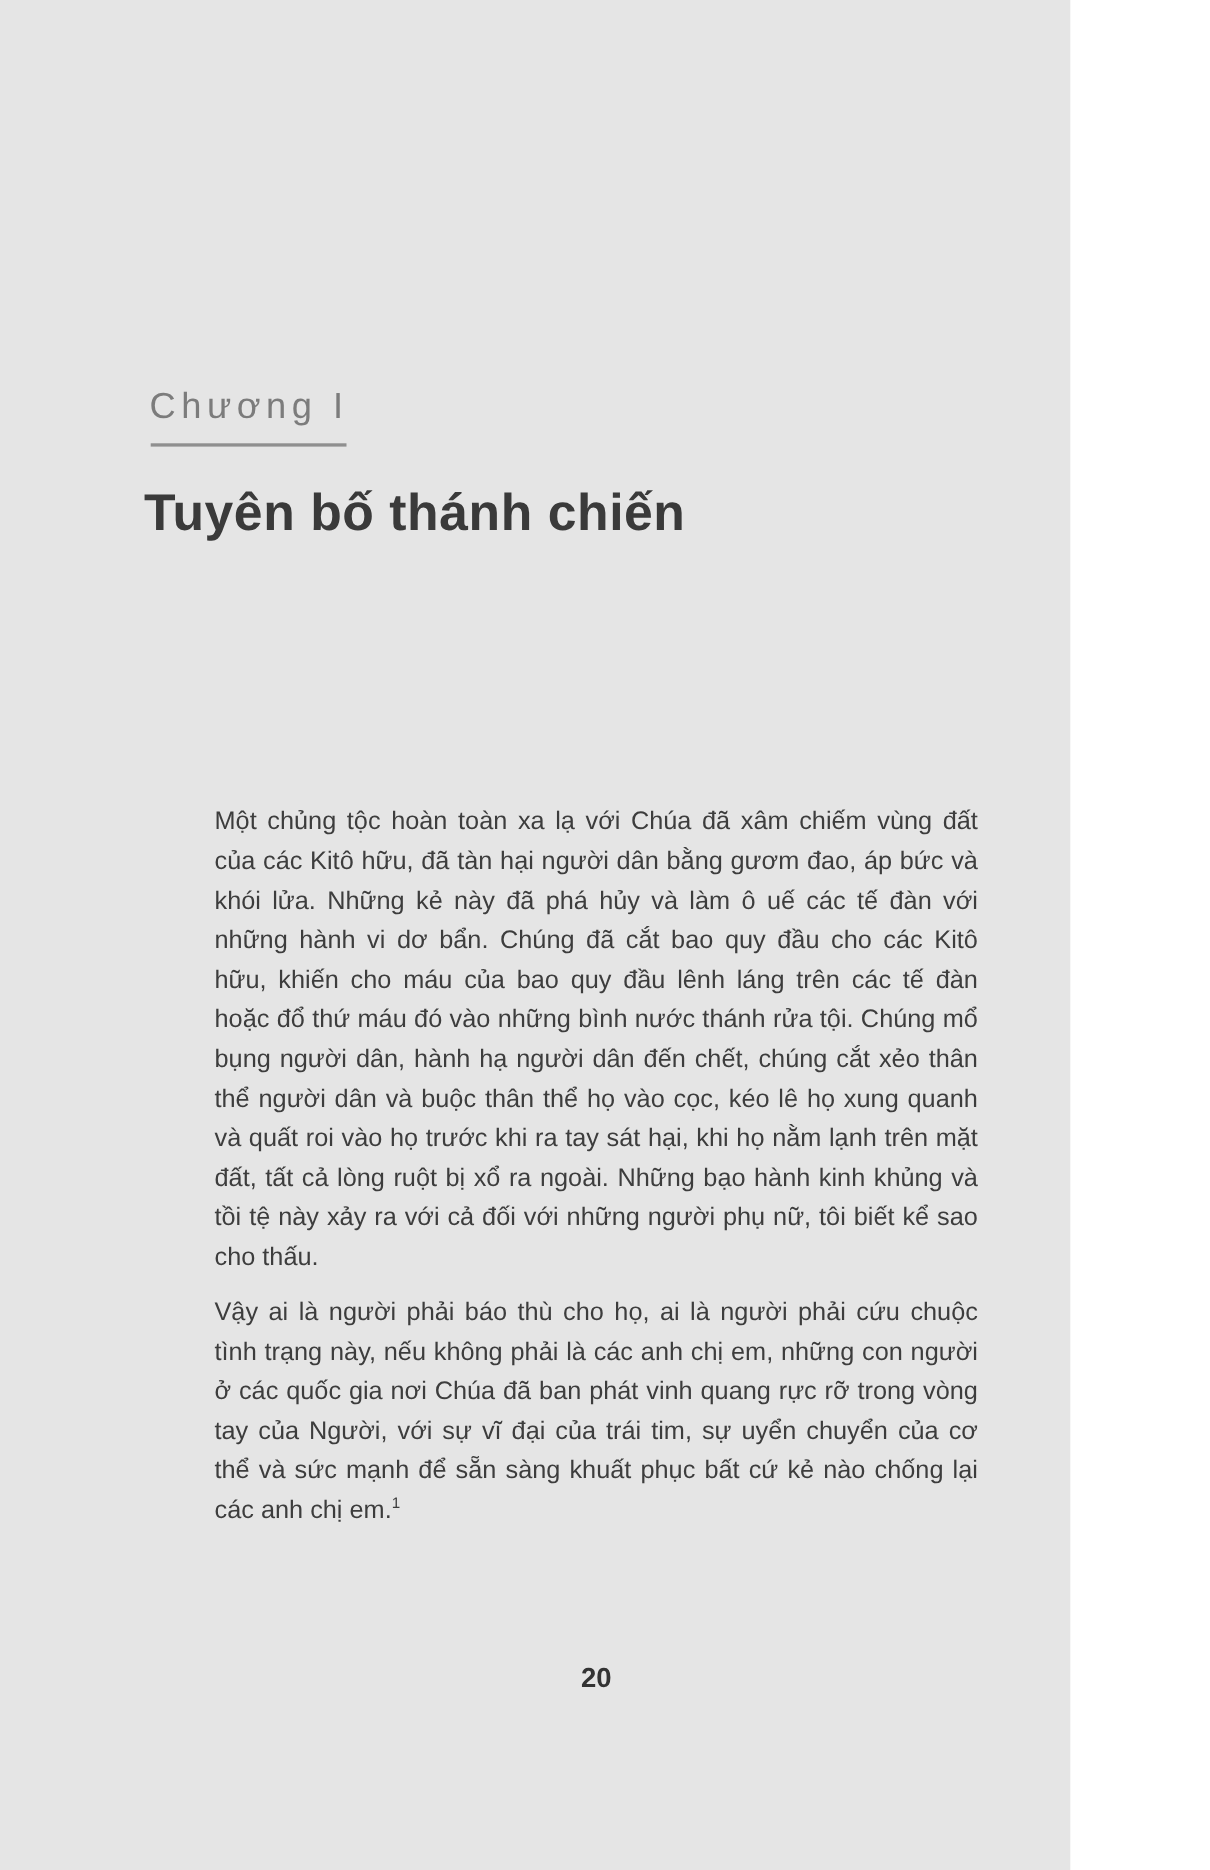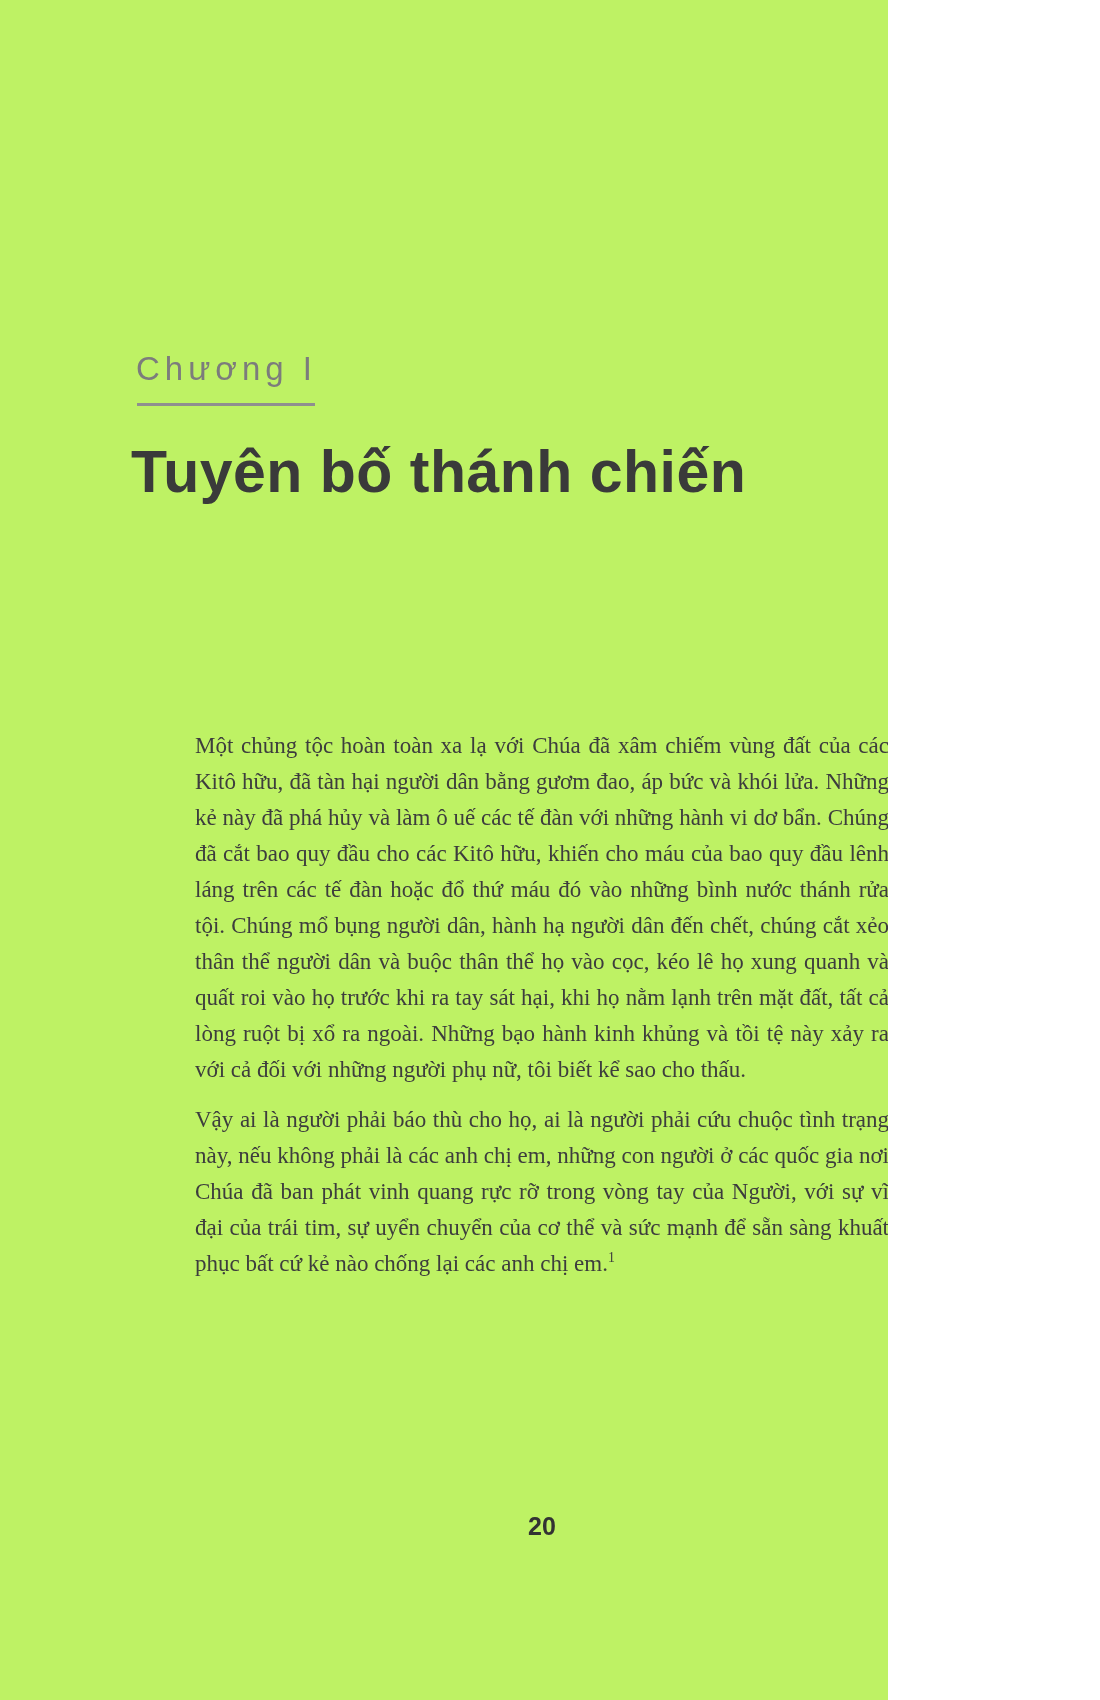--- a/index.html
+++ b/index.html
@@ -2,23 +2,23 @@
 <html><head>
 <meta charset="utf-8">
 <style>
   html, body {
     margin: 0;
     padding: 0;
     background: #ffffff;
   }
   .page {
     position: relative;
-    width: 888px;
+    width: 973px;
     height: 1700px;
-    background: #bef264;
+    background: #e5e5e5;
     overflow: hidden;
   }
   .chapter-label {
     position: absolute;
     left: 136px;
     top: 350px;
     font-family: "Liberation Sans", sans-serif;
     font-size: 33px;
     font-weight: 400;
     letter-spacing: 5px;
@@ -30,31 +30,31 @@
     top: 403px;
     width: 178px;
     height: 3px;
     background: #8f8f8f;
   }
   .chapter-title {
     position: absolute;
     left: 131px;
     top: 438px;
     font-family: "Liberation Sans", sans-serif;
-    font-size: 59px;
+    font-size: 47px;
     font-weight: 700;
     letter-spacing: 0.5px;
     color: #3a3a3a;
   }
   .body-text {
     position: absolute;
     left: 195px;
     top: 728px;
     width: 694px;
-    font-family: Liberation Serif, serif;
+    font-family: Liberation Sans, sans-serif;
     font-size: 23px;
     line-height: 36px;
     color: #3d3d3d;
     text-align: justify;
   }
   .body-text p {
     margin: 0 0 14px 0;
   }
   .body-text sup {
     font-size: 0.6em;

